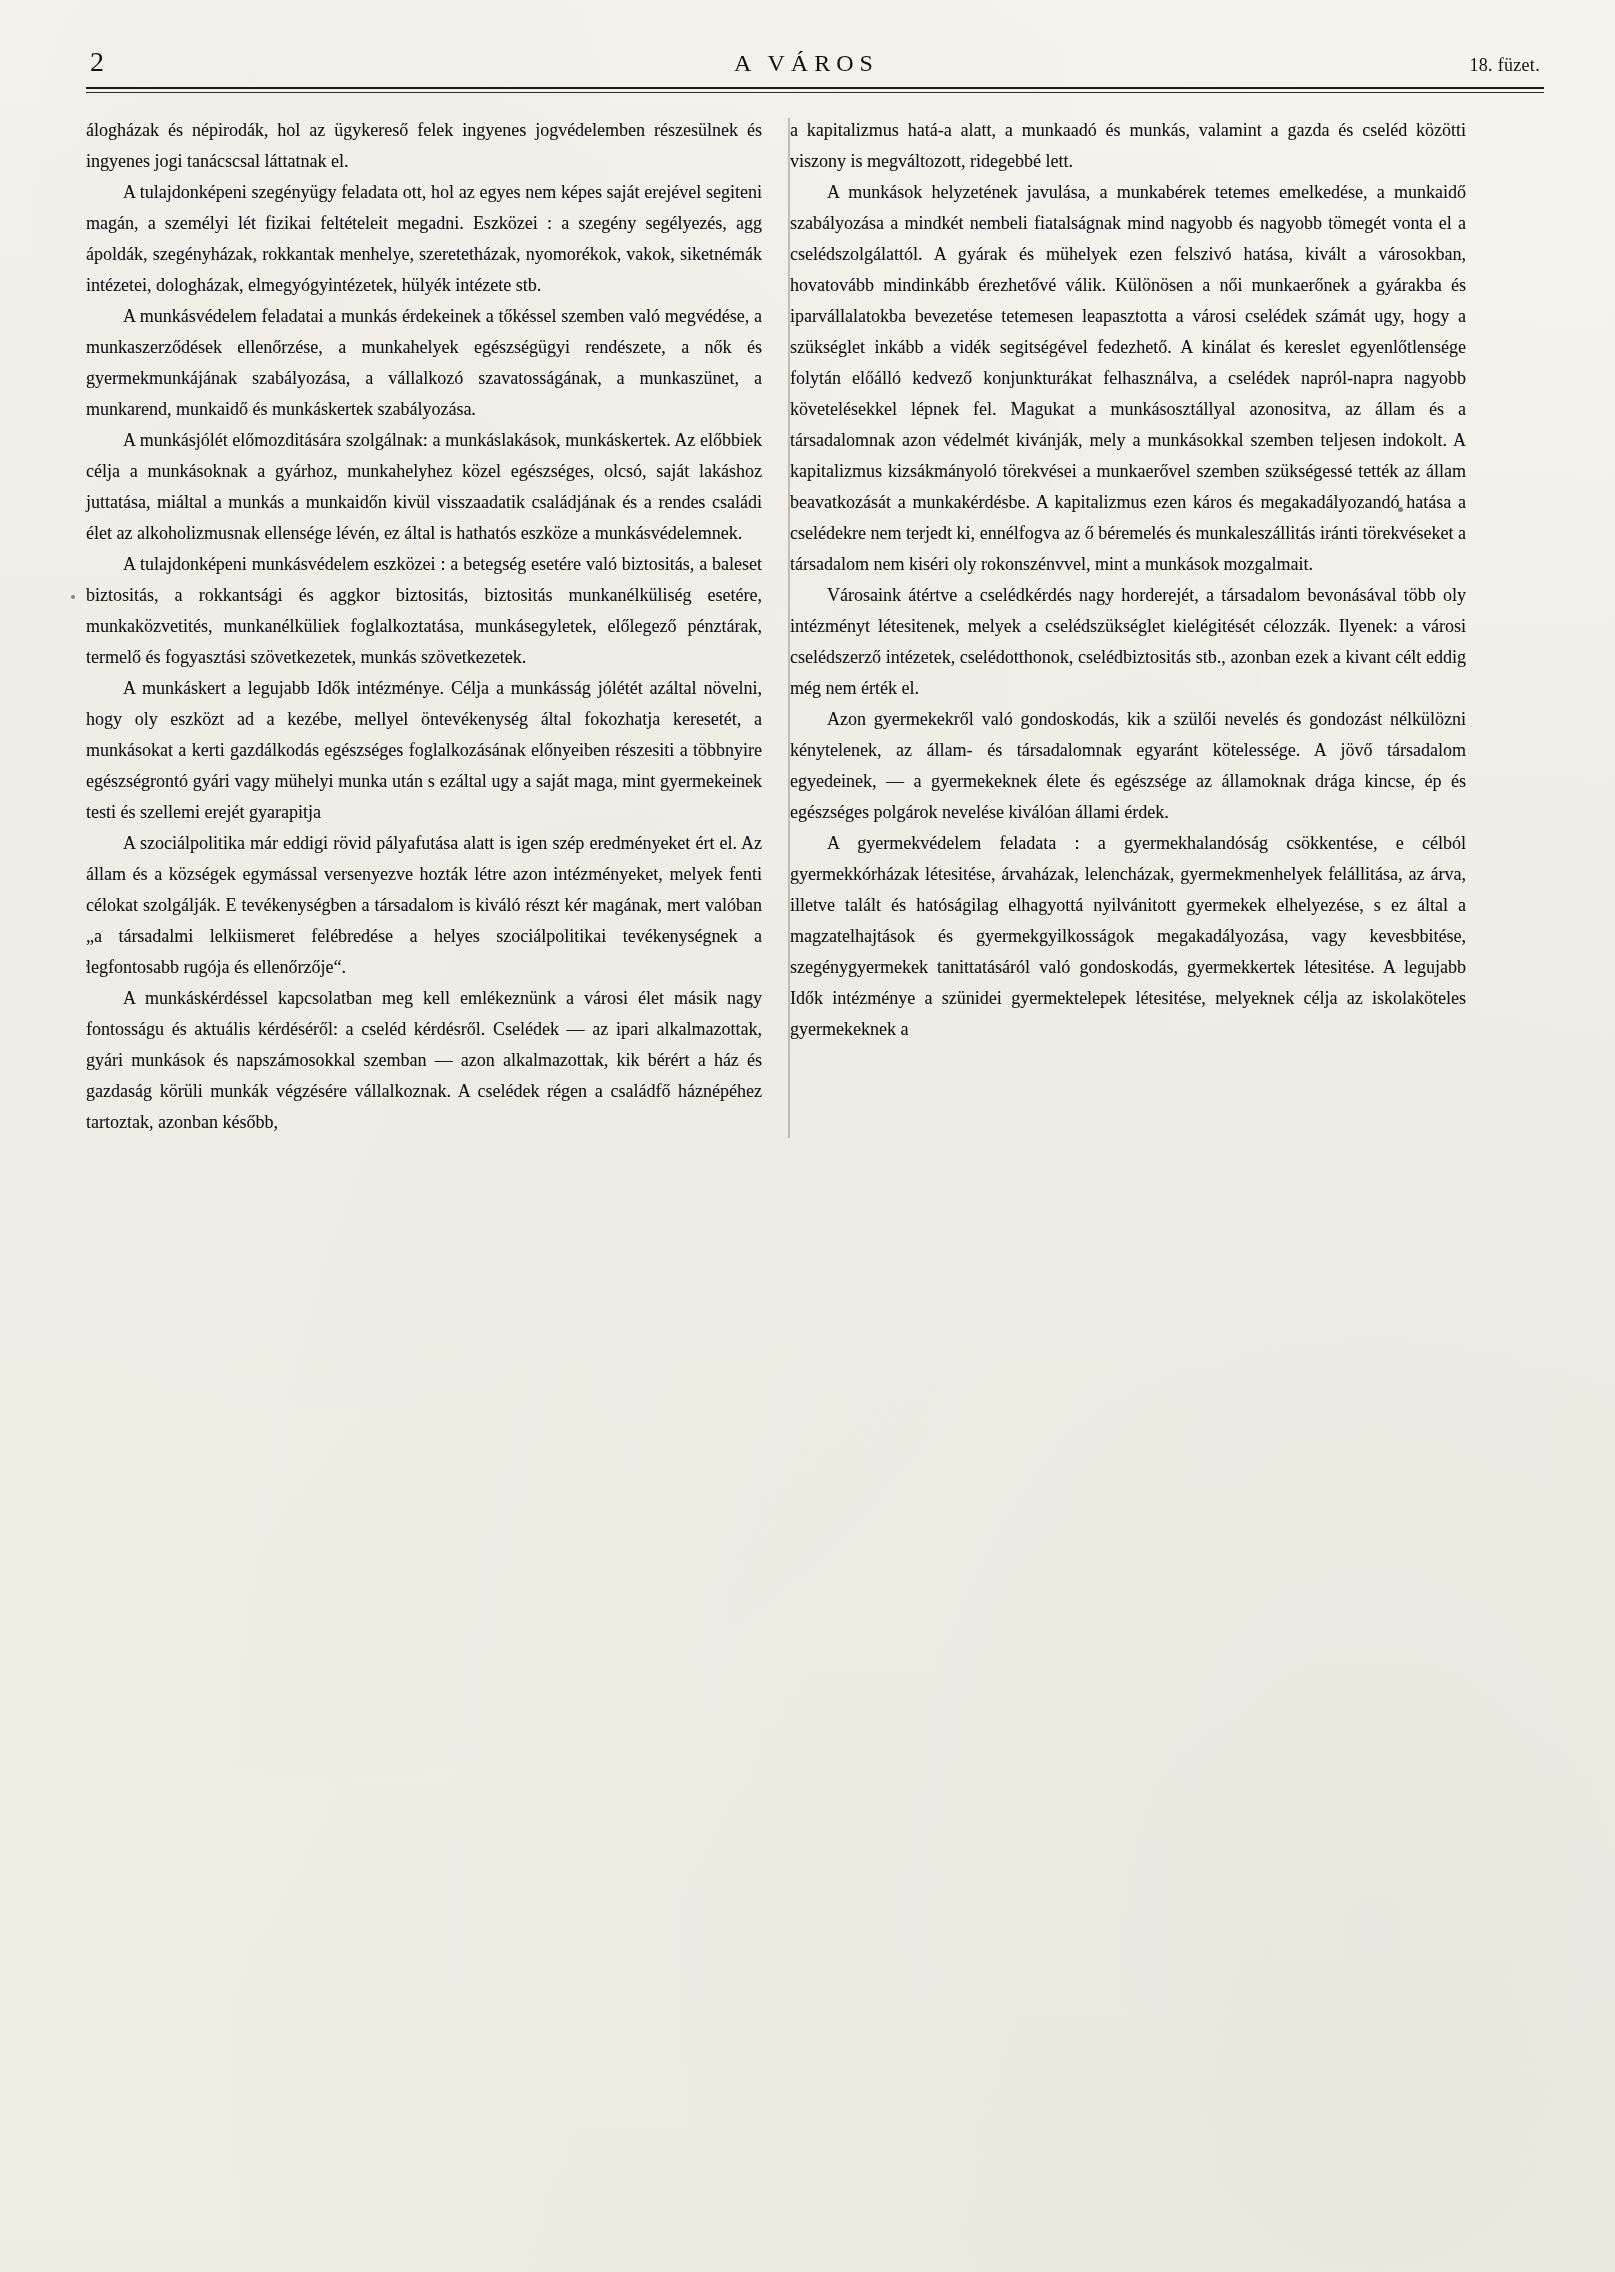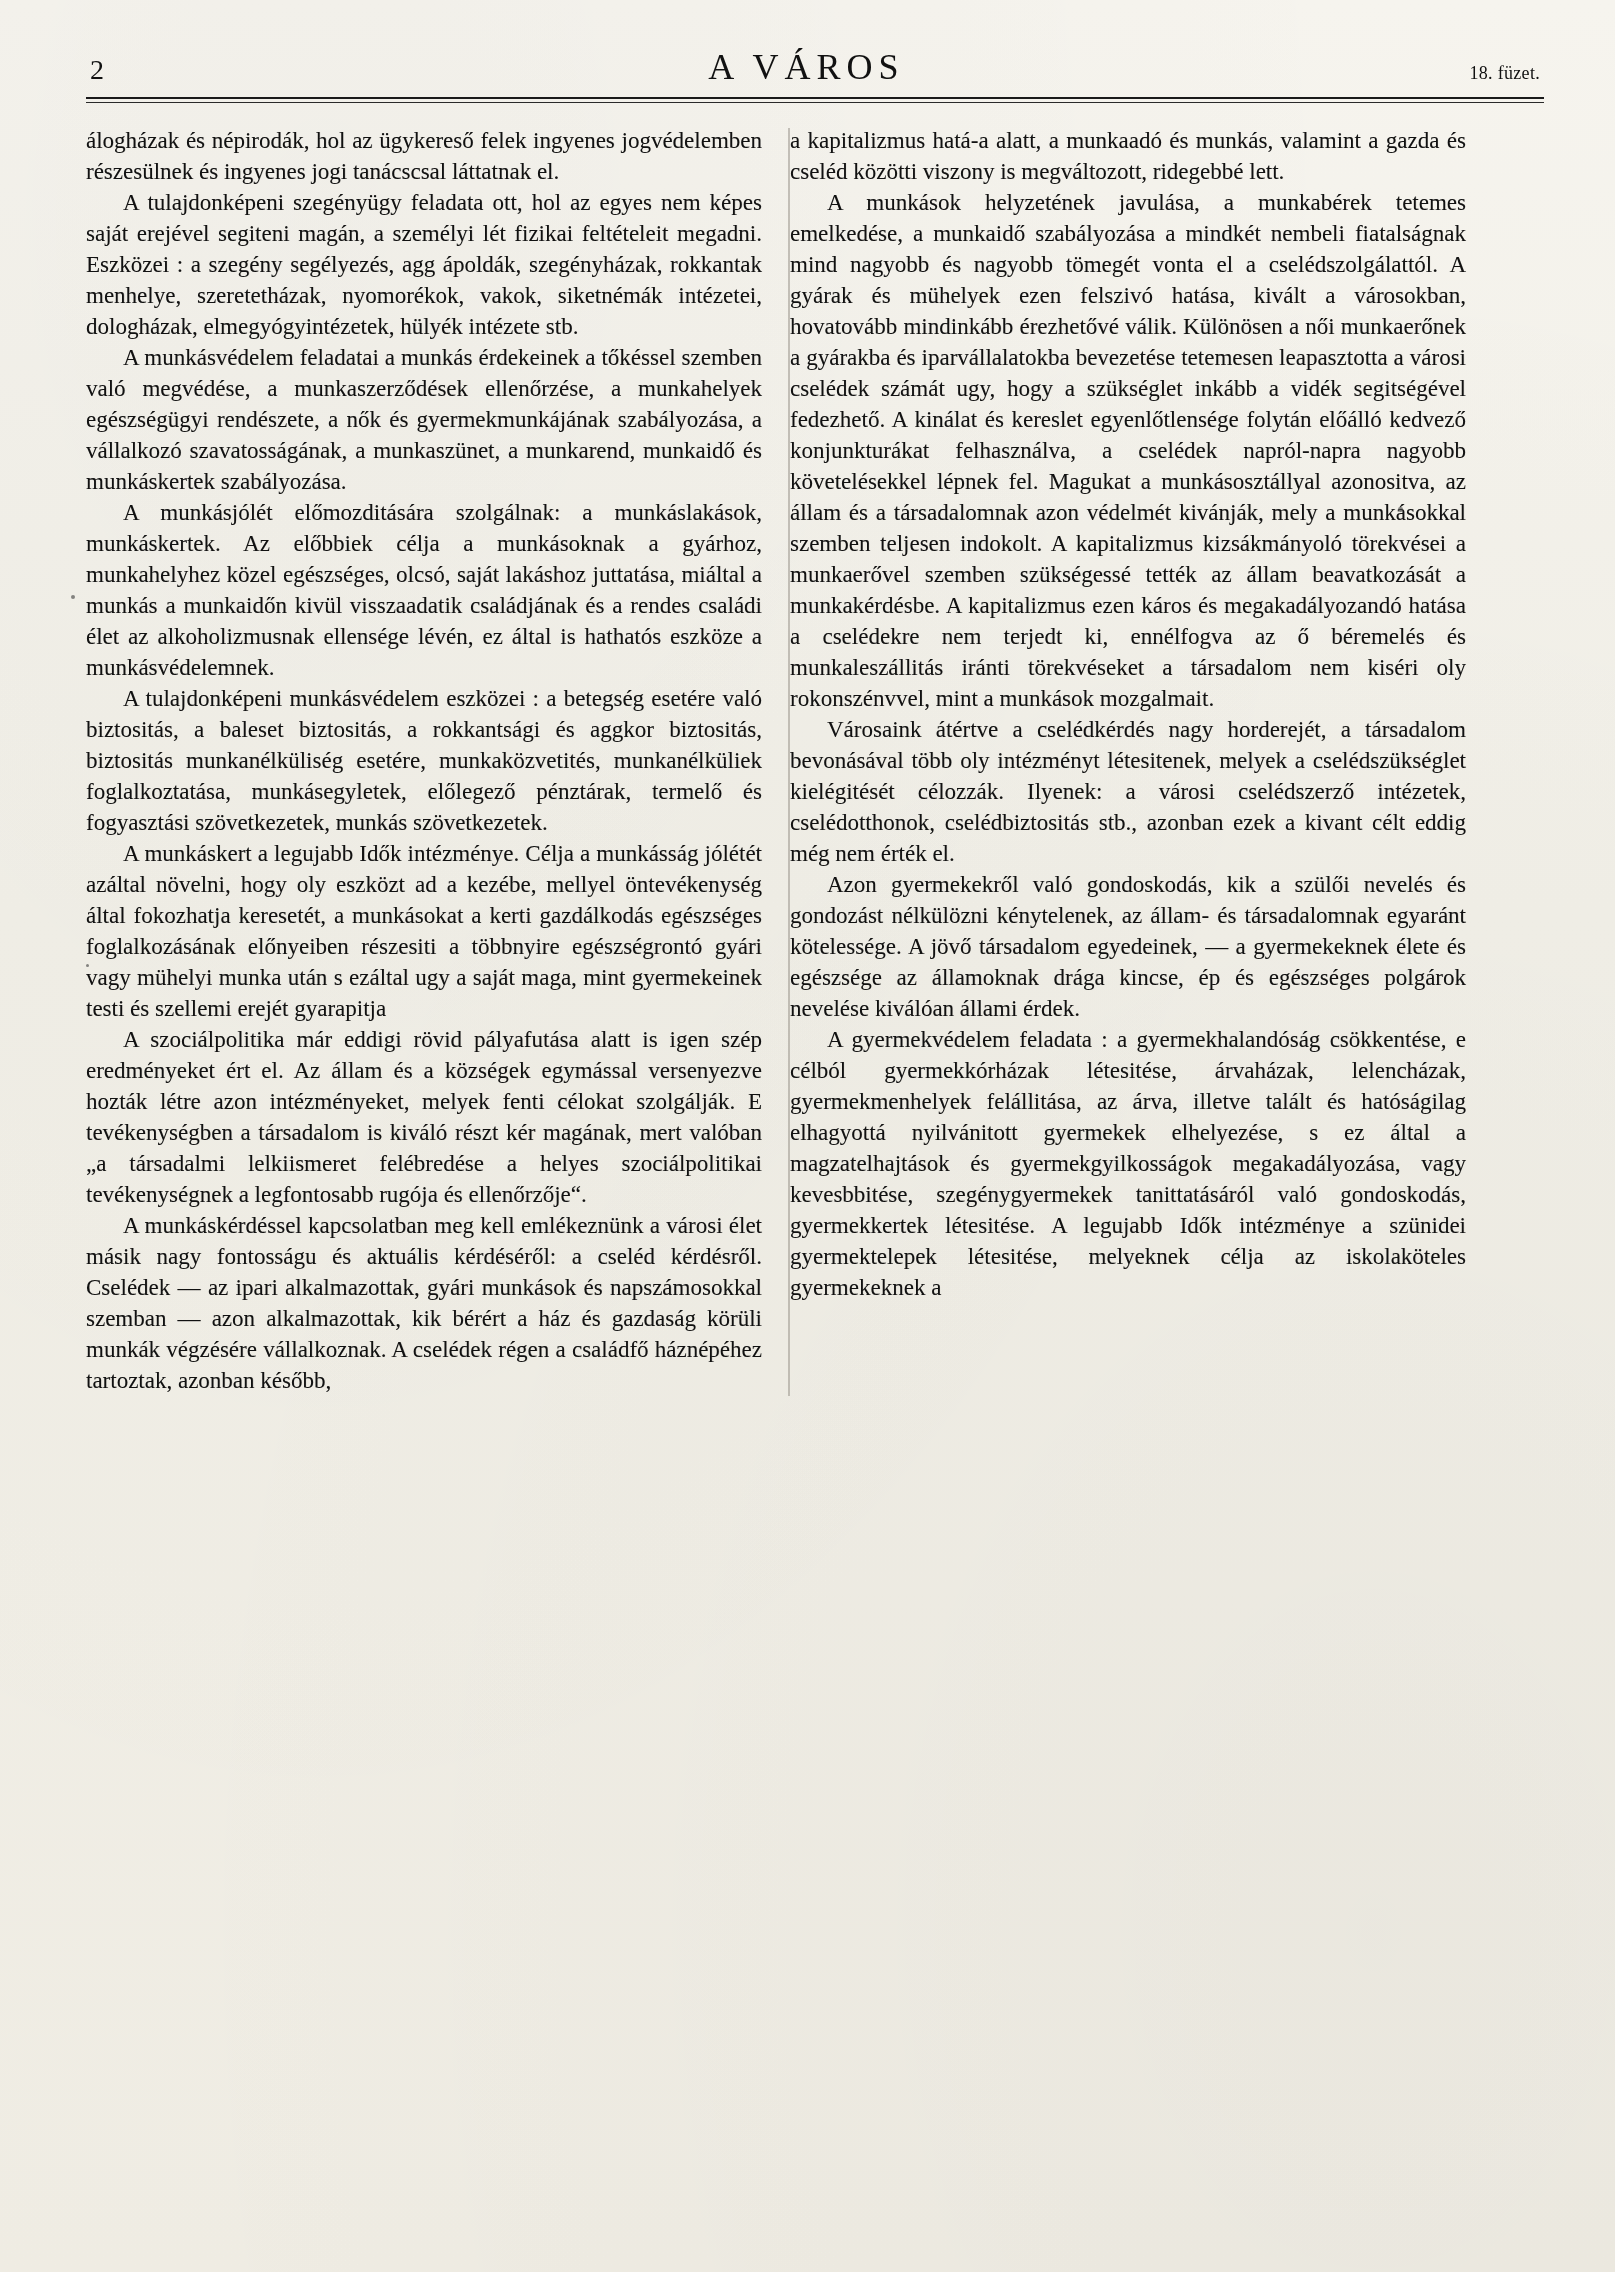--- a/index.html
+++ b/index.html
@@ -39,21 +39,21 @@
     align-items: baseline;
     justify-content: space-between;
     font-size: 26px;
     letter-spacing: 0.3px;
     padding: 0 4px 5.3px 4px;
   }
   .header .page-number {
     font-size: 28px;
   }
   .header .running-title {
-    font-size: 36px;
+    font-size: 24px;
     letter-spacing: 6px;
     font-weight: 400;
     margin-left: 39px;
   }
   .header .issue {
     font-size: 18px;
   }
   .rule {
     border: 0;
     border-top: 2px solid #1a1a1a;
@@ -65,21 +65,21 @@
   }
   
   .columns {
     display: flex;
     margin-top: 22.4px;
     position: relative;
   }
   .col {
     width: 676px;
     text-align: justify;
-    font-size: 23px;
+    font-size: 18px;
     line-height: 31px;
     hyphens: manual;
   }
   .col.left {
     padding-right: 26px;
   }
   .col.right {
   }
   .divider {
     width: 2px;

